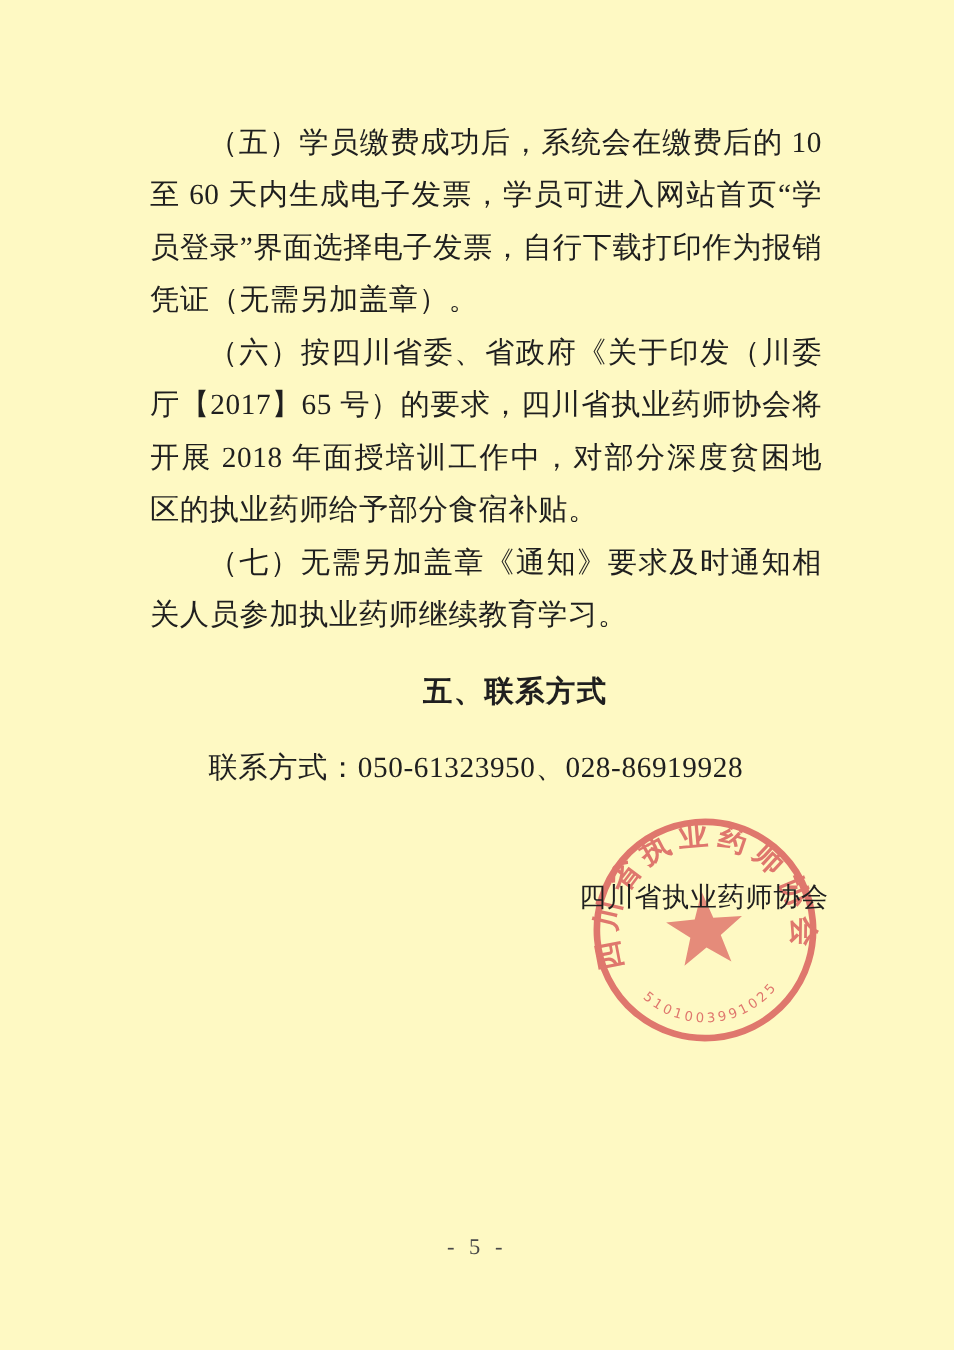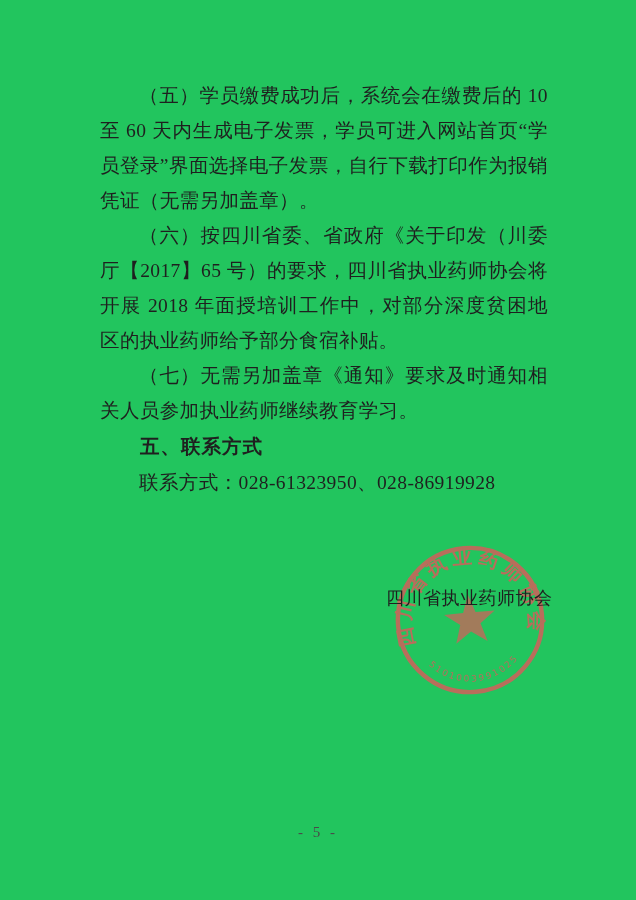--- a/index.html
+++ b/index.html
@@ -4,47 +4,48 @@
 <style>
   html, body {
     margin: 0;
     padding: 0;
     background: #ffffff;
   }
   .page {
     position: relative;
     width: 636px;
     height: 900px;
-    background: #22c55e;
+    background: #fef9c3;
     overflow: hidden;
     font-family: "Liberation Serif", "DejaVu Serif", serif;
     color: #1f1f1f;
   }
   .content {
     position: absolute;
     left: 100px;
     top: 78px;
     width: 448px;
   }
   .body-para {
     margin: 0;
     font-size: 19.5px;
     line-height: 35px;
     text-align: justify;
     text-indent: 2em;
     letter-spacing: 0.4px;
   }
   .section-heading {
-    margin: 1px;
+    margin: 16px;
     font-family: "Liberation Sans", "DejaVu Sans", sans-serif;
     font-weight: 700;
     font-size: 19.5px;
     line-height: 35px;
     text-indent: 2em;
     letter-spacing: 1px;
+    text-align: center;
   }
   .contact-line, .closing-line {
     margin: 0;
     font-size: 19.5px;
     line-height: 35px;
     text-indent: 2em;
     letter-spacing: 0.4px;
   }
   .signature {
     position: absolute;
@@ -100,21 +101,21 @@
 </head>
 <body>
 
 <div class="page">
 
   <div class="content">
     <p class="body-para">（五）学员缴费成功后，系统会在缴费后的 10 至 60 天内生成电子发票，学员可进入网站首页“学员登录”界面选择电子发票，自行下载打印作为报销凭证（无需另加盖章）。</p>
     <p class="body-para">（六）按四川省委、省政府《关于印发（川委厅【2017】65 号）的要求，四川省执业药师协会将开展 2018 年面授培训工作中，对部分深度贫困地区的执业药师给予部分食宿补贴。</p>
     <p class="body-para">（七）无需另加盖章《通知》要求及时通知相关人员参加执业药师继续教育学习。</p>
     <h2 class="section-heading">五、联系方式</h2>
-    <p class="contact-line">联系方式：028-61323950、028-86919928</p>
+    <p class="contact-line">联系方式：050-61323950、028-86919928</p>
   </div>
 
   <svg class="seal" viewBox="0 0 160 160" xmlns="http://www.w3.org/2000/svg">
     <defs>
       <path id="seal-arc-top" d="M 24,104 A 60,60 0 1 1 136,104" fill="none"></path>
       <path id="seal-arc-bottom" d="M 36,124 A 62,62 0 0 0 124,124" fill="none"></path>
     </defs>
     <circle cx="80" cy="80" r="73" fill="none" stroke-width="4.5" stroke="#d95b5b"></circle>
     <text class="ring-text" text-anchor="middle" fill="#d95b5b">
       <textPath href="#seal-arc-top" startOffset="50%">四川省执业药师协会</textPath>

